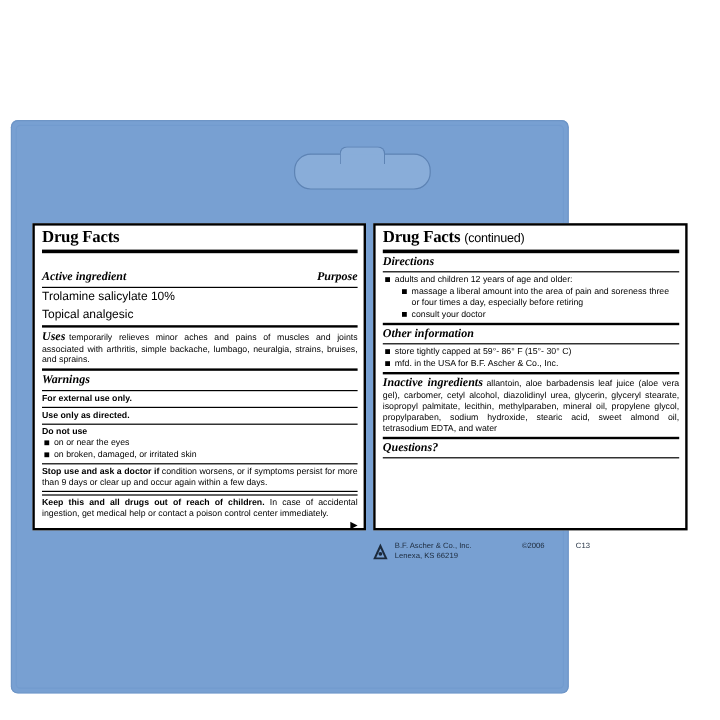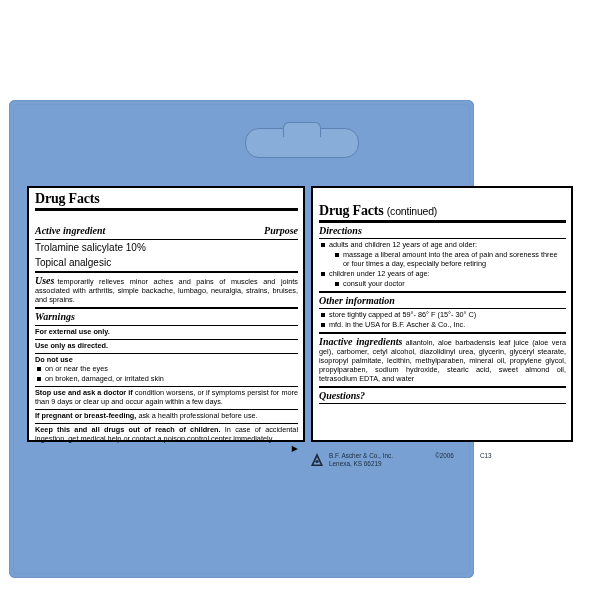--- a/index.html
+++ b/index.html
@@ -93,21 +93,21 @@
     top: 86px;
     width: 278px;
     height: 256px;
     padding: 4px 5px 3px 6px;
   }
   .panel.right {
     left: 302px;
     top: 86px;
     width: 262px;
     height: 256px;
-    padding: 16px 5px 3px 6px;
+    padding: 4px 5px 3px 6px;
   }
   .title {
     font-size: 14px;
     font-weight: bold;
     font-family: "Liberation Serif", serif;
     letter-spacing: -0.2px;
     line-height: 1.05;
   }
   .title .cont {
     font-size: 10.5px;
@@ -273,24 +273,20 @@
       <div class="bullet">
         <span class="sq"></span>
         <span class="txt">on broken, damaged, or irritated skin</span>
       </div>
       <div class="rule-thin"></div>
       <div class="para tight">
         <span class="b">Stop use and ask a doctor if</span>
         <span>condition worsens, or if symptoms persist for more than 9 days or clear up and occur again within a few days.</span>
       </div>
       <div class="rule-thin"></div>
-      <div class="para tight">
-        <span class="b">If pregnant or breast-feeding,</span>
-        <span>ask a health professional before use.</span>
-      </div>
       <div class="rule-thin"></div>
       <div class="para tight">
         <span class="b">Keep this and all drugs out of reach of children.</span>
         <span>In case of accidental ingestion, get medical help or contact a poison control center immediately.</span>
       </div>
       <div class="arrow">▶</div>
     </div>
 
     <div class="panel right">
       <div class="title">
@@ -301,24 +297,20 @@
 
       <div class="hdr">Directions</div>
       <div class="rule-thin"></div>
       <div class="bullet">
         <span class="sq"></span>
         <span class="txt">adults and children 12 years of age and older:</span>
       </div>
       <div class="bullet sub">
         <span class="sq"></span>
         <span class="txt">massage a liberal amount into the area of pain and soreness three or four times a day, especially before retiring</span>
-      </div>
-      <div class="bullet">
-        <span class="sq"></span>
-        <span class="txt">children under 12 years of age:</span>
       </div>
       <div class="bullet sub">
         <span class="sq"></span>
         <span class="txt">consult your doctor</span>
       </div>
       <div class="rule-med"></div>
 
       <div class="hdr">Other information</div>
       <div class="rule-thin"></div>
       <div class="bullet">

